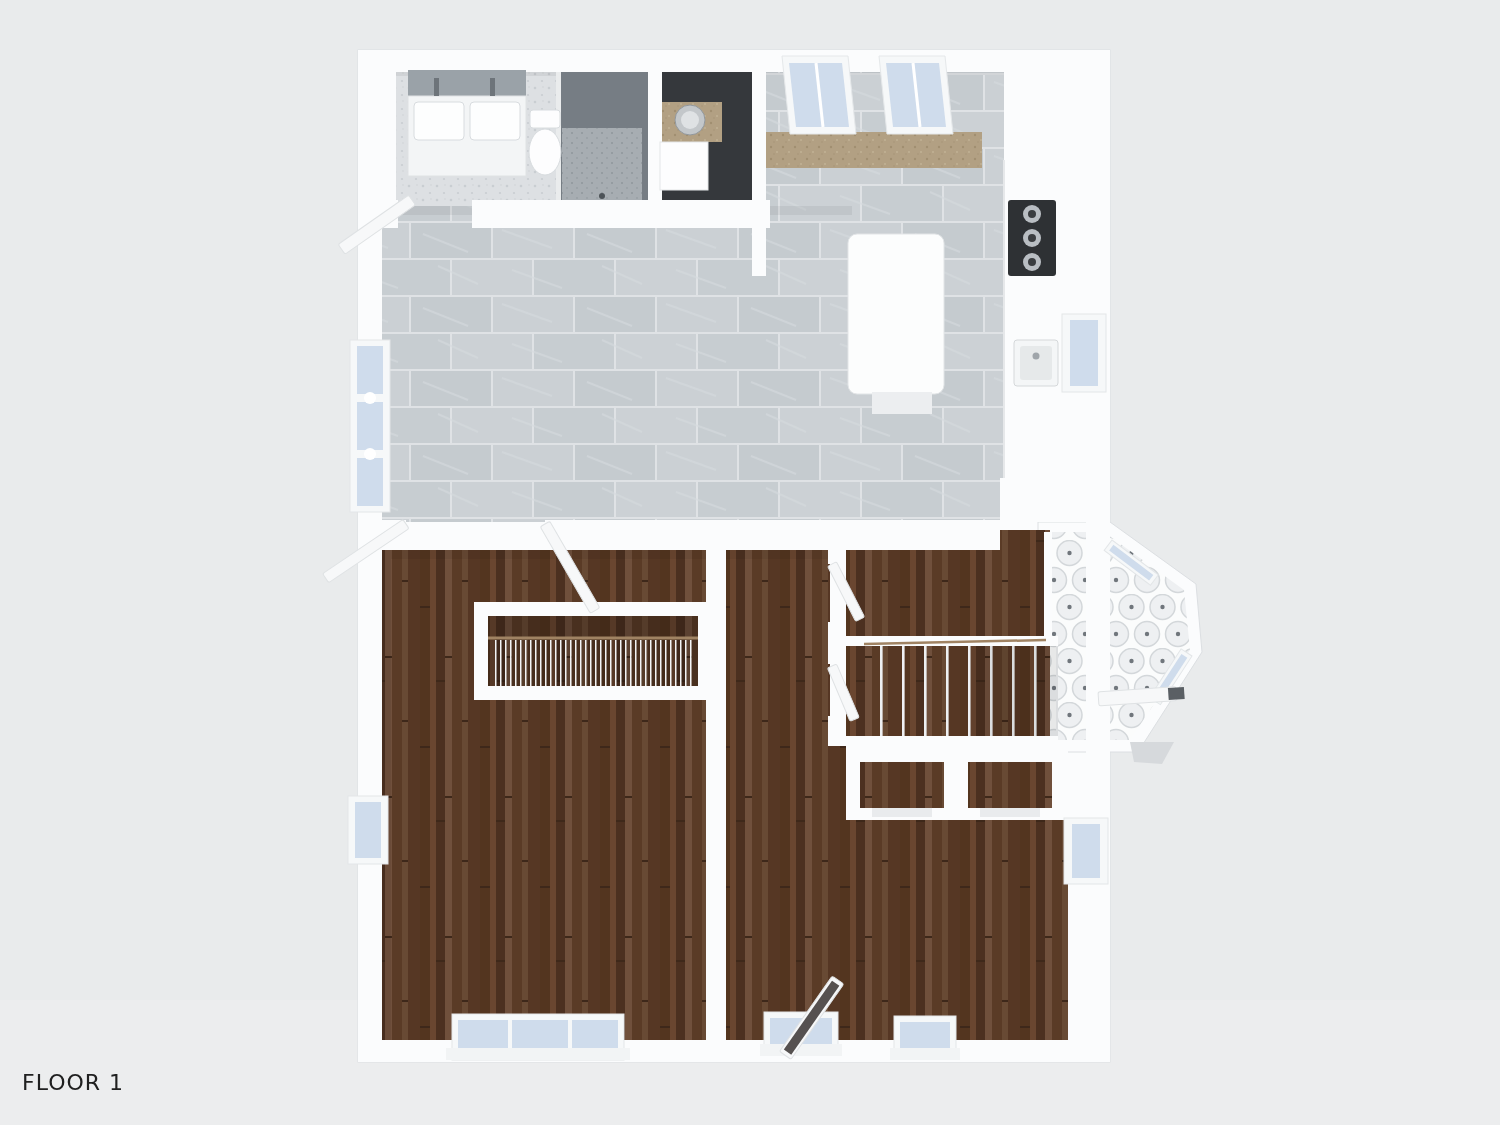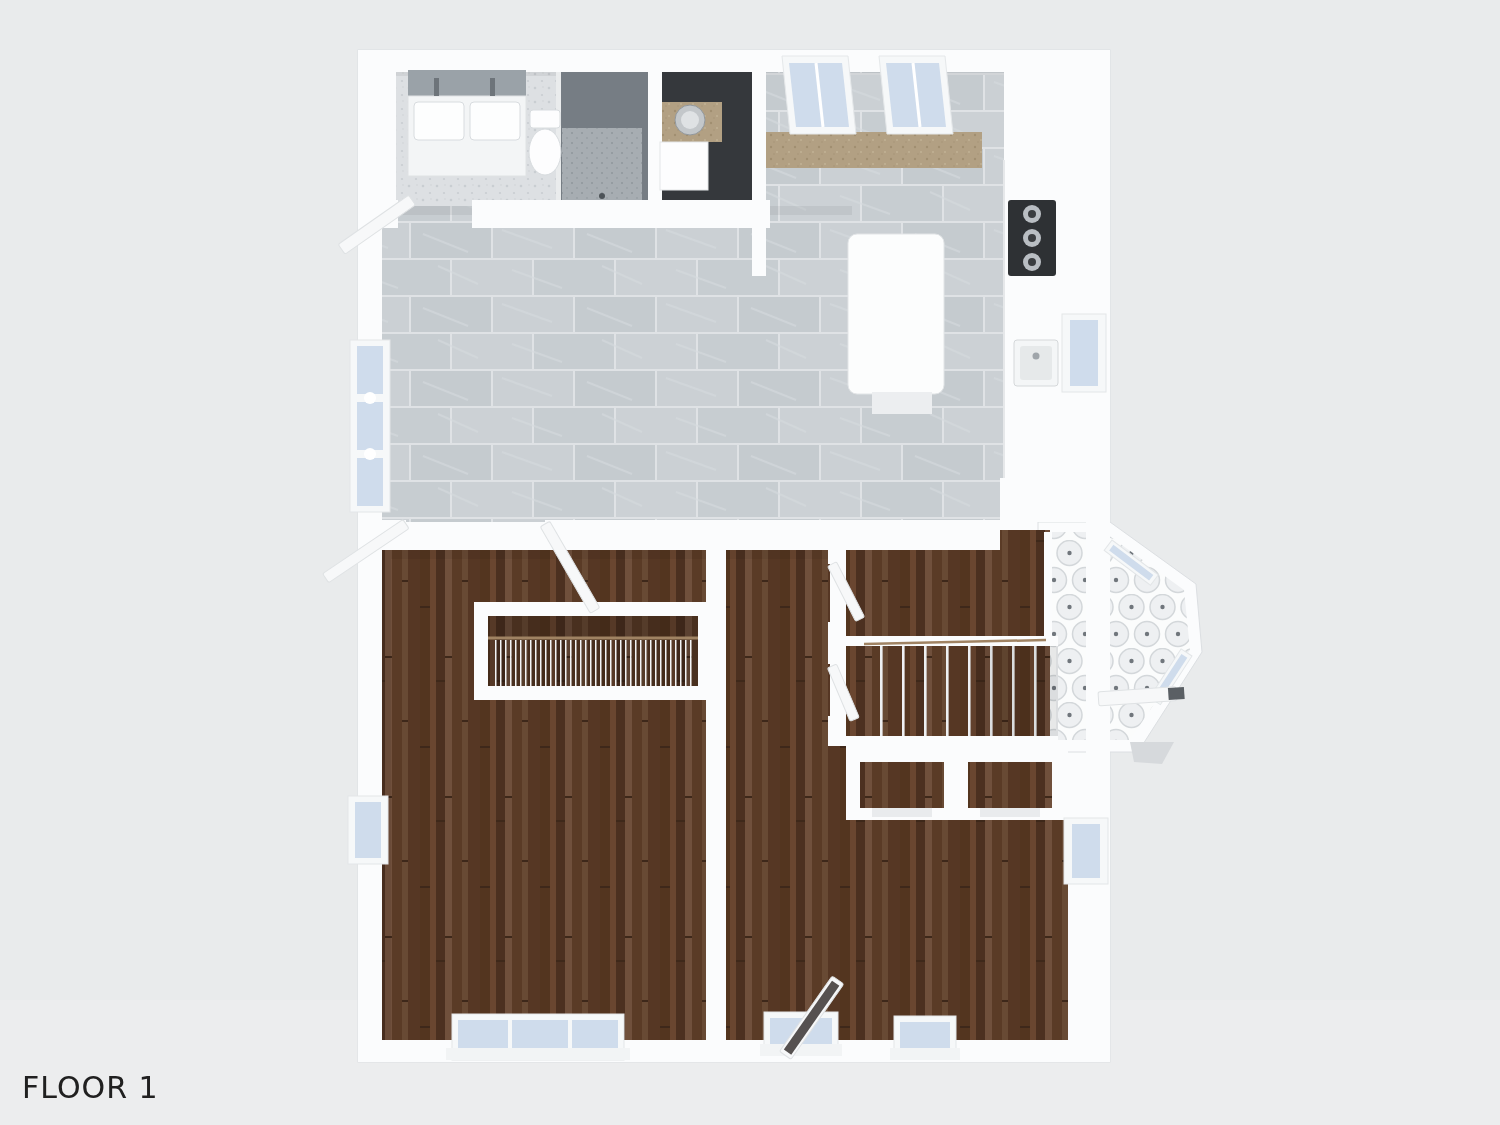--- a/index.html
+++ b/index.html
@@ -1,18 +1,18 @@
 <!DOCTYPE html>
 <html><head>
 <meta charset="utf-8">
 <style>
   html,body{margin:0;padding:0;background:#dfe1e3;}
   #stage{position:relative;width:1500px;height:1125px;overflow:hidden;
          font-family:"DejaVu Sans","Liberation Sans",sans-serif;}
-  #floor-label{position:absolute;left:22px;top:1070px;font-size:30px;
+  #floor-label{position:absolute;left:22px;top:1070px;font-size:22px;
          letter-spacing:1px;color:#202020;user-select:none;}
   svg{position:absolute;left:0;top:0;}
 </style>
 </head>
 <body>
 
 <div id="stage">
 <svg width="1500" height="1125" viewBox="0 0 1500 1125">
   <defs>
     <pattern id="wood" width="60" height="140" patternUnits="userSpaceOnUse">

